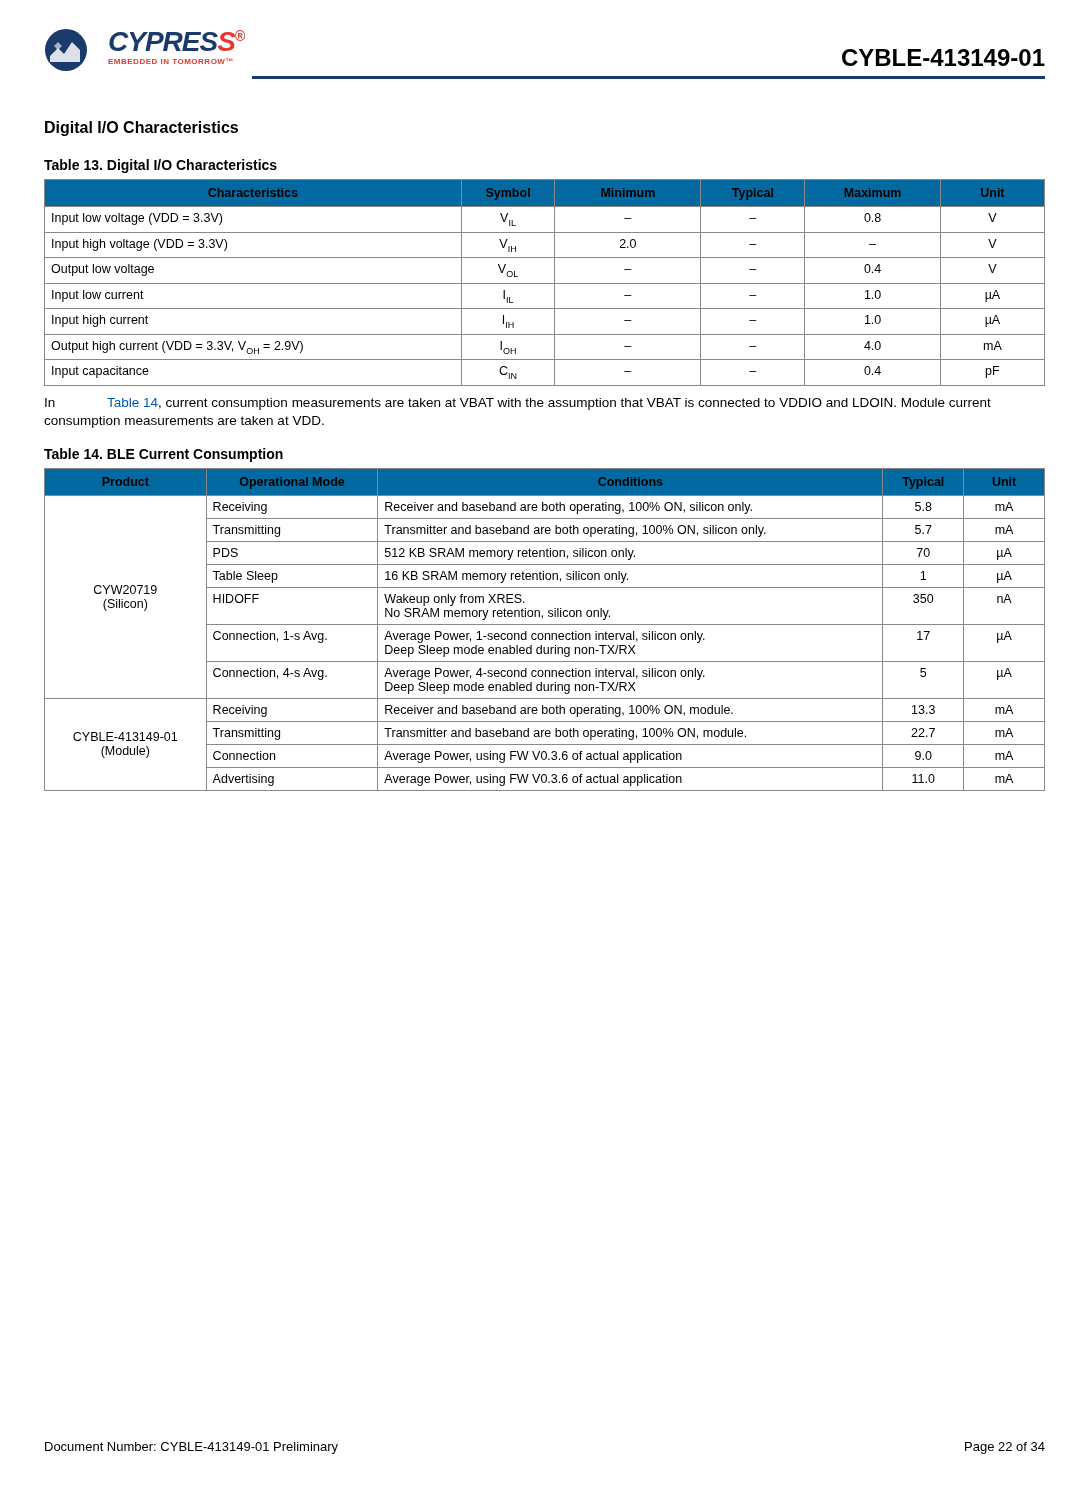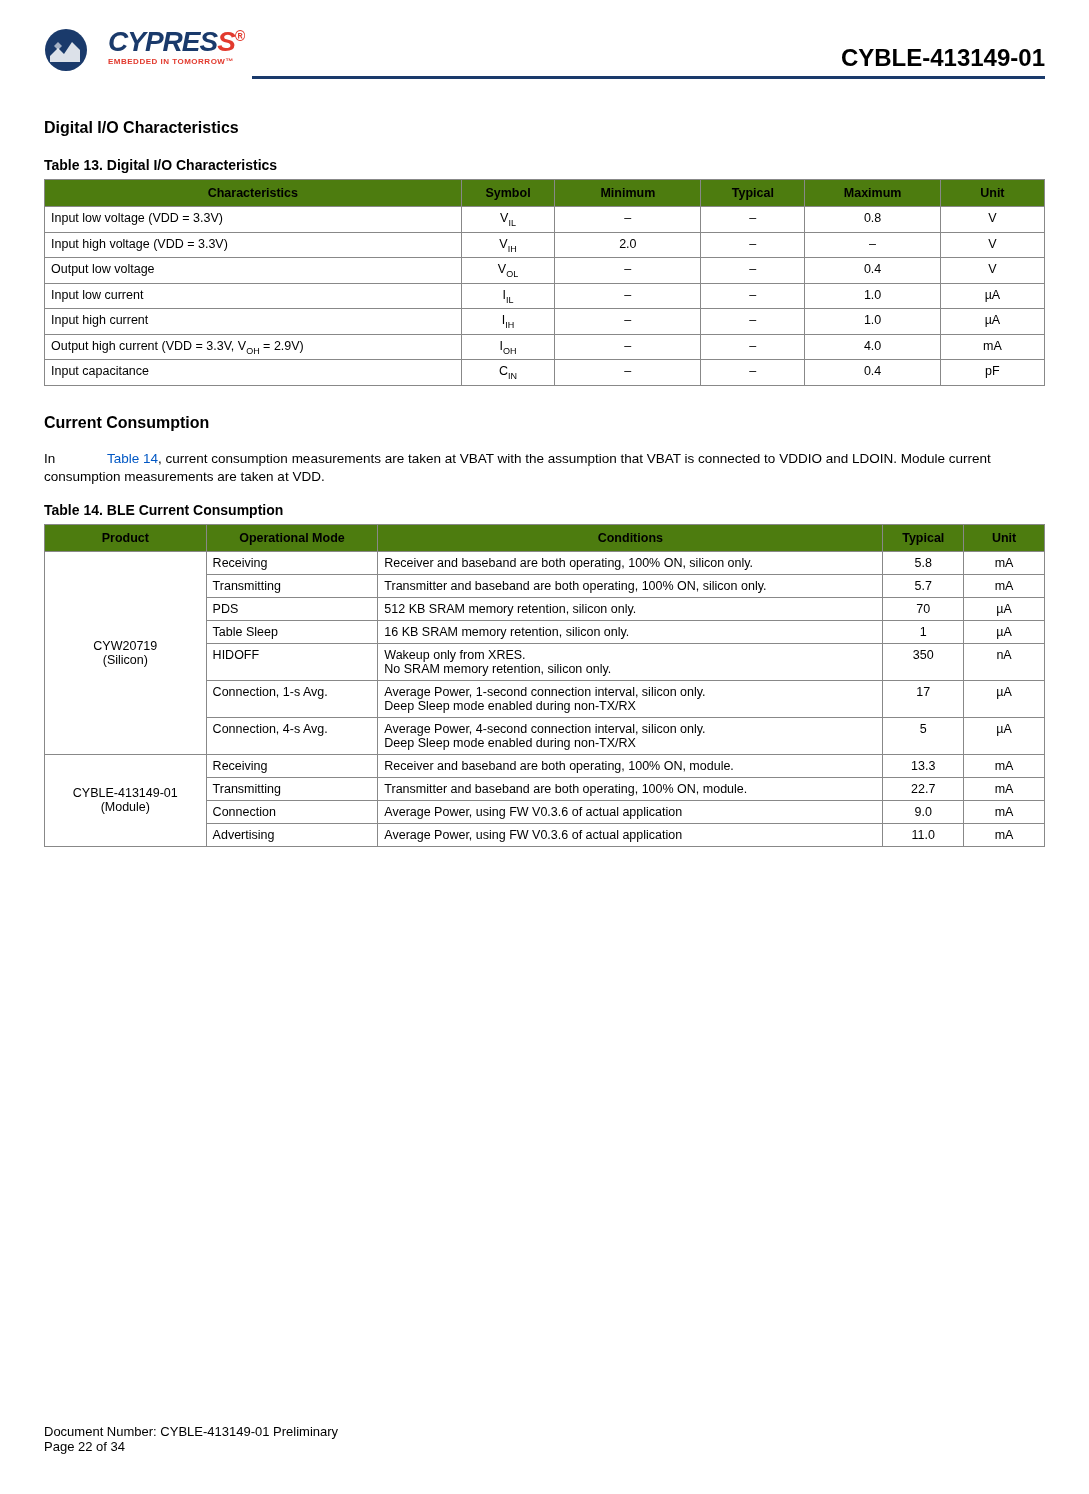--- a/index.html
+++ b/index.html
@@ -11,27 +11,27 @@
   .logo-word{font-size:28px;font-weight:900;letter-spacing:-1px;color:#1a3a6b;font-style:italic;}
   .logo-word .accent{color:#e23a2e;}
   .logo-tag{font-size:8px;color:#e23a2e;font-weight:bold;letter-spacing:0.5px;margin-top:2px;}
   .doc-id{font-size:24px;font-weight:bold;}
   .hr{border:none;border-top:3px solid #1a3a6b;margin:4px 0 12px 0;}
   .hr-wrap{margin-left:208px;}
   h2.sec{font-size:16px;font-weight:bold;margin:28px 0 10px 0;}
   .tbl-title{font-size:14px;font-weight:bold;margin:10px 0 6px 0;}
   table{border-collapse:collapse;width:100%;}
   th,td{border:1px solid #888;font-size:12.5px;vertical-align:top;}
-  th{background:#4d7c0f;font-weight:bold;text-align:center;padding:6px 6px;}
+  th{background:#0369a1;font-weight:bold;text-align:center;padding:6px 6px;}
   td{padding:4px 6px;}
   td.c{text-align:center;}
   .sub{vertical-align:sub;font-size:9px;}
   .para{font-size:13.5px;line-height:1.35;margin:8px 0 6px 0;}
   a.link{color:#0057c4;text-decoration:none;margin-left:48px;}
-  .footer{display:flex;justify-content:space-between;font-size:13px;margin-top:auto;padding-top:20px;flex-direction:column;}
+  .footer{display:flex;justify-content:space-between;font-size:13px;margin-top:auto;padding-top:20px;}
   .prod-cell{text-align:center;vertical-align:middle;}
 </style>
 </head>
 <body>
 
 <div class="page">
 
   <div class="hdr">
     <div class="logo">
       <svg class="logo-mark" viewBox="0 0 48 44">
@@ -124,21 +124,20 @@
           <td>Input capacitance</td>
           <td class="c">C<span class="sub">IN</span></td>
           <td class="c">–</td>
           <td class="c">–</td>
           <td class="c">0.4</td>
           <td class="c">pF</td>
         </tr>
       </tbody>
   </table>
 
-  <h2 class="sec">Current Consumption</h2>
   <p class="para">
     <span>In </span><a class="link" href="#">Table 14</a><span>, current consumption measurements are taken at VBAT with the assumption that VBAT is connected to VDDIO and LDOIN. Module current consumption measurements are taken at VDD.</span>
   </p>
   <div class="tbl-title">Table 14.  BLE Current Consumption</div>
   <table>
     <colgroup id="t14cols">
         <col style="width: 16%;">
         <col style="width: 17%;">
         <col style="width: 50%;">
         <col style="width: 8%;">

